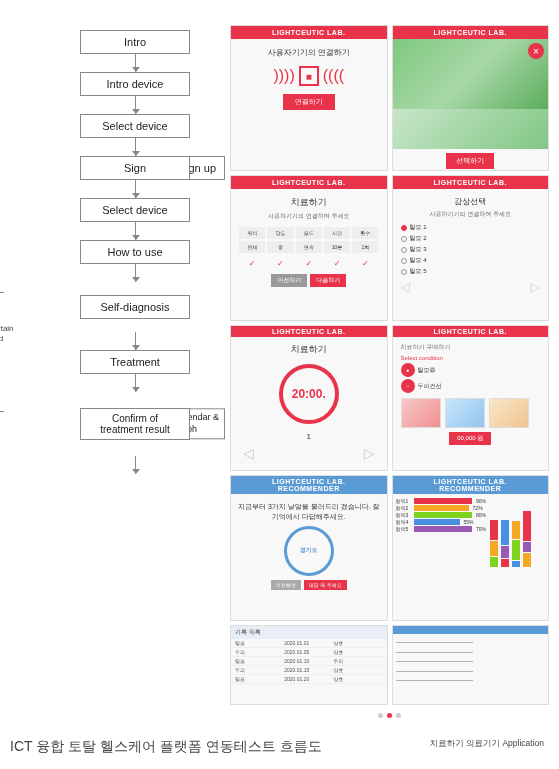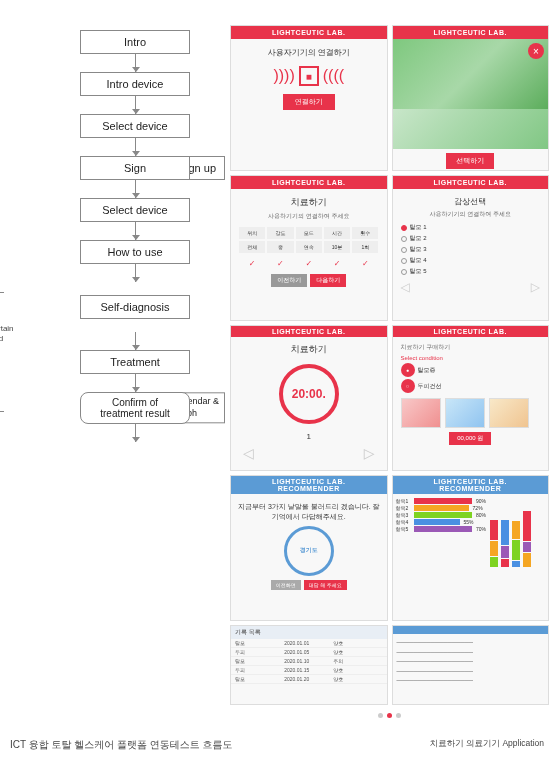--- a/index.html
+++ b/index.html
@@ -461,21 +461,21 @@
       display: flex;
       justify-content: space-between;
       padding: 6px 15px 6px 10px;
       font-size: 9px;
       color: #444;
       border-top: none;
       margin-top: 4px;
     }
 
     .footer-left {
-      font-size: 10px;
+      font-size: 14px;
     }
 
     .footer-right {
       font-size: 8.5px;
     }
     .dot {
       width: 5px;
       height: 5px;
       border-radius: 50%;
       background: #ccc;
@@ -523,21 +523,21 @@
         <div style="position:absolute; left:-82px; top:42px; font-size:8px; color:#444; line-height:1.3; text-align:center; width:48px;">After
 certain period</div>
 
         <div class="flow-box" style="margin:13px auto;">Self-diagnosis</div>
         <div class="flow-arrow"></div>
 
         <div class="flow-box" style="margin:0 auto;">Treatment</div>
         <div class="flow-arrow"></div>
 
         <div style="position:relative; width:100%;">
-          <div class="flow-box" style="margin:0 auto; font-size:10px; padding:4px 6px;border-radius:8px;">Confirm of<br>treatment result</div>
+          <div class="flow-box" style="margin:16px auto; font-size:10px; padding:4px 6px;">Confirm of<br>treatment result</div>
 
           <div style="position:absolute; top:50%; right:-5px; transform:translateY(-50%); display:flex; align-items:center;">
             <div style="width:30px; height:1px; background:#888;"></div>
             <div class="branch-box" style="font-size:9px; padding:3px 5px; line-height:1.3;">Calendar &amp;<br>graph</div>
           </div>
         </div>
         <div class="flow-arrow"></div>
       </div>
 
     </div>

